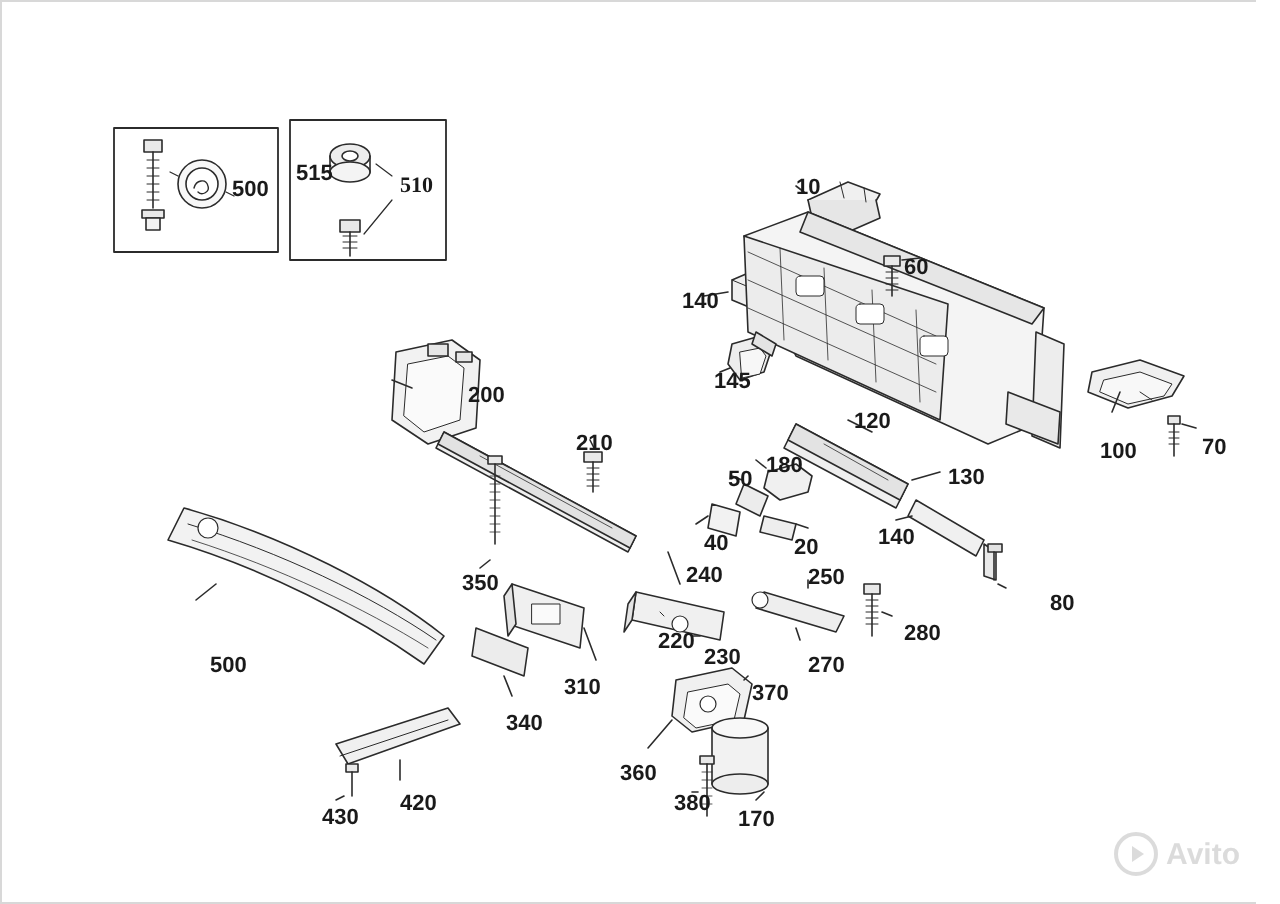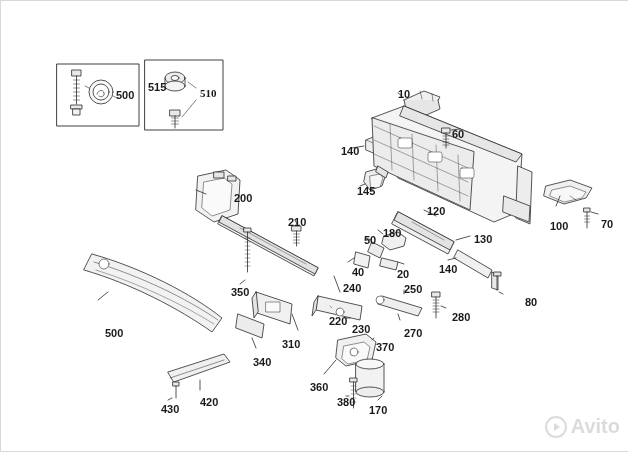--- a/index.html
+++ b/index.html
@@ -4,21 +4,21 @@
 <style>
   html,body{margin:0;padding:0;background:#ffffff;}
   body{font-family:"Liberation Sans",sans-serif;}
   #stage{position:relative;width:628px;height:452px;background:#ffffff;overflow:hidden;}
   #frame{position:absolute;left:0;top:0;width:640px;height:452px;border:1px solid #d8d8d8;box-sizing:border-box;}
   #canvas{position:absolute;left:0;top:0;width:640px;height:452px;}
   .lbl{position:absolute;font-size:11px;font-weight:bold;color:#1a1a1a;letter-spacing:0px;white-space:nowrap;}
   .wm{position:absolute;right:8px;bottom:14px;display:flex;align-items:center;gap:4px;opacity:.5;}
   .wm-circle{width:18px;height:18px;border-radius:50%;border:2px solid #b9b9b9;display:flex;align-items:center;justify-content:center;}
   .wm-circle span{display:block;width:0;height:0;border-left:6px solid #b9b9b9;border-top:4px solid transparent;border-bottom:4px solid transparent;margin-left:2px;}
-  .wm-txt{font-size:20px;color:#b9b9b9;font-weight:bold;}
+  .wm-txt{font-size:15px;color:#b9b9b9;font-weight:bold;}
 </style>
 </head>
 <body>
 
 <div id="stage">
 
   <div id="frame"></div>
 
   <svg id="canvas" viewBox="0 0 640 452" xmlns="http://www.w3.org/2000/svg">
     <g fill="none" stroke="#2b2b2b" stroke-width="0.8" stroke-linejoin="round" stroke-linecap="round">

